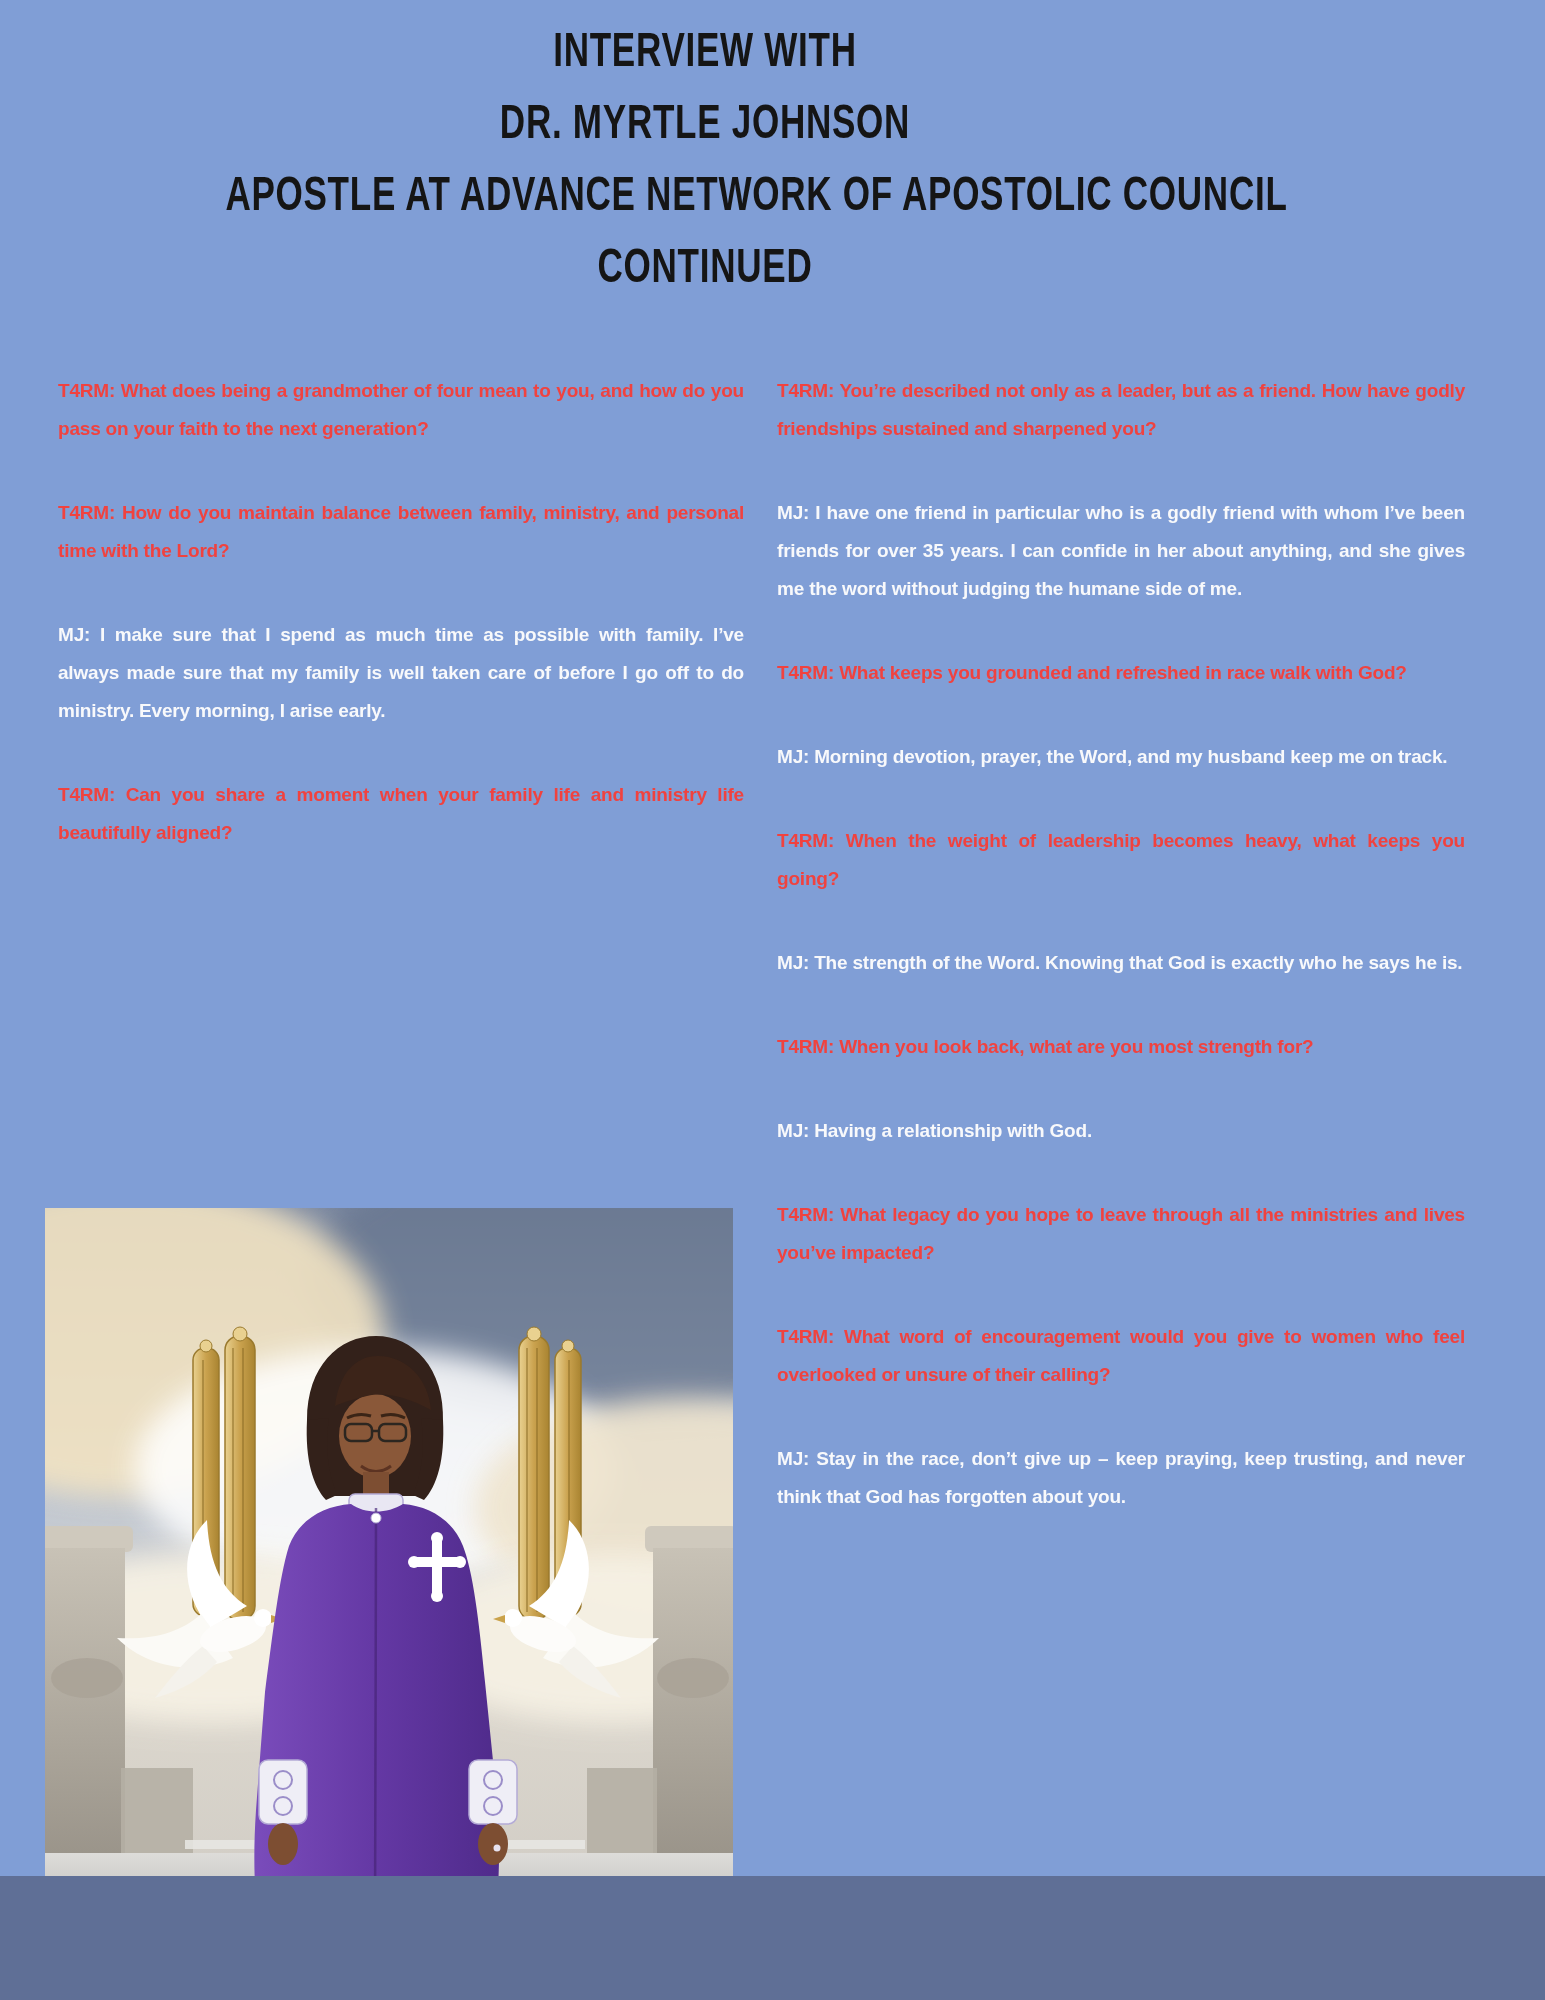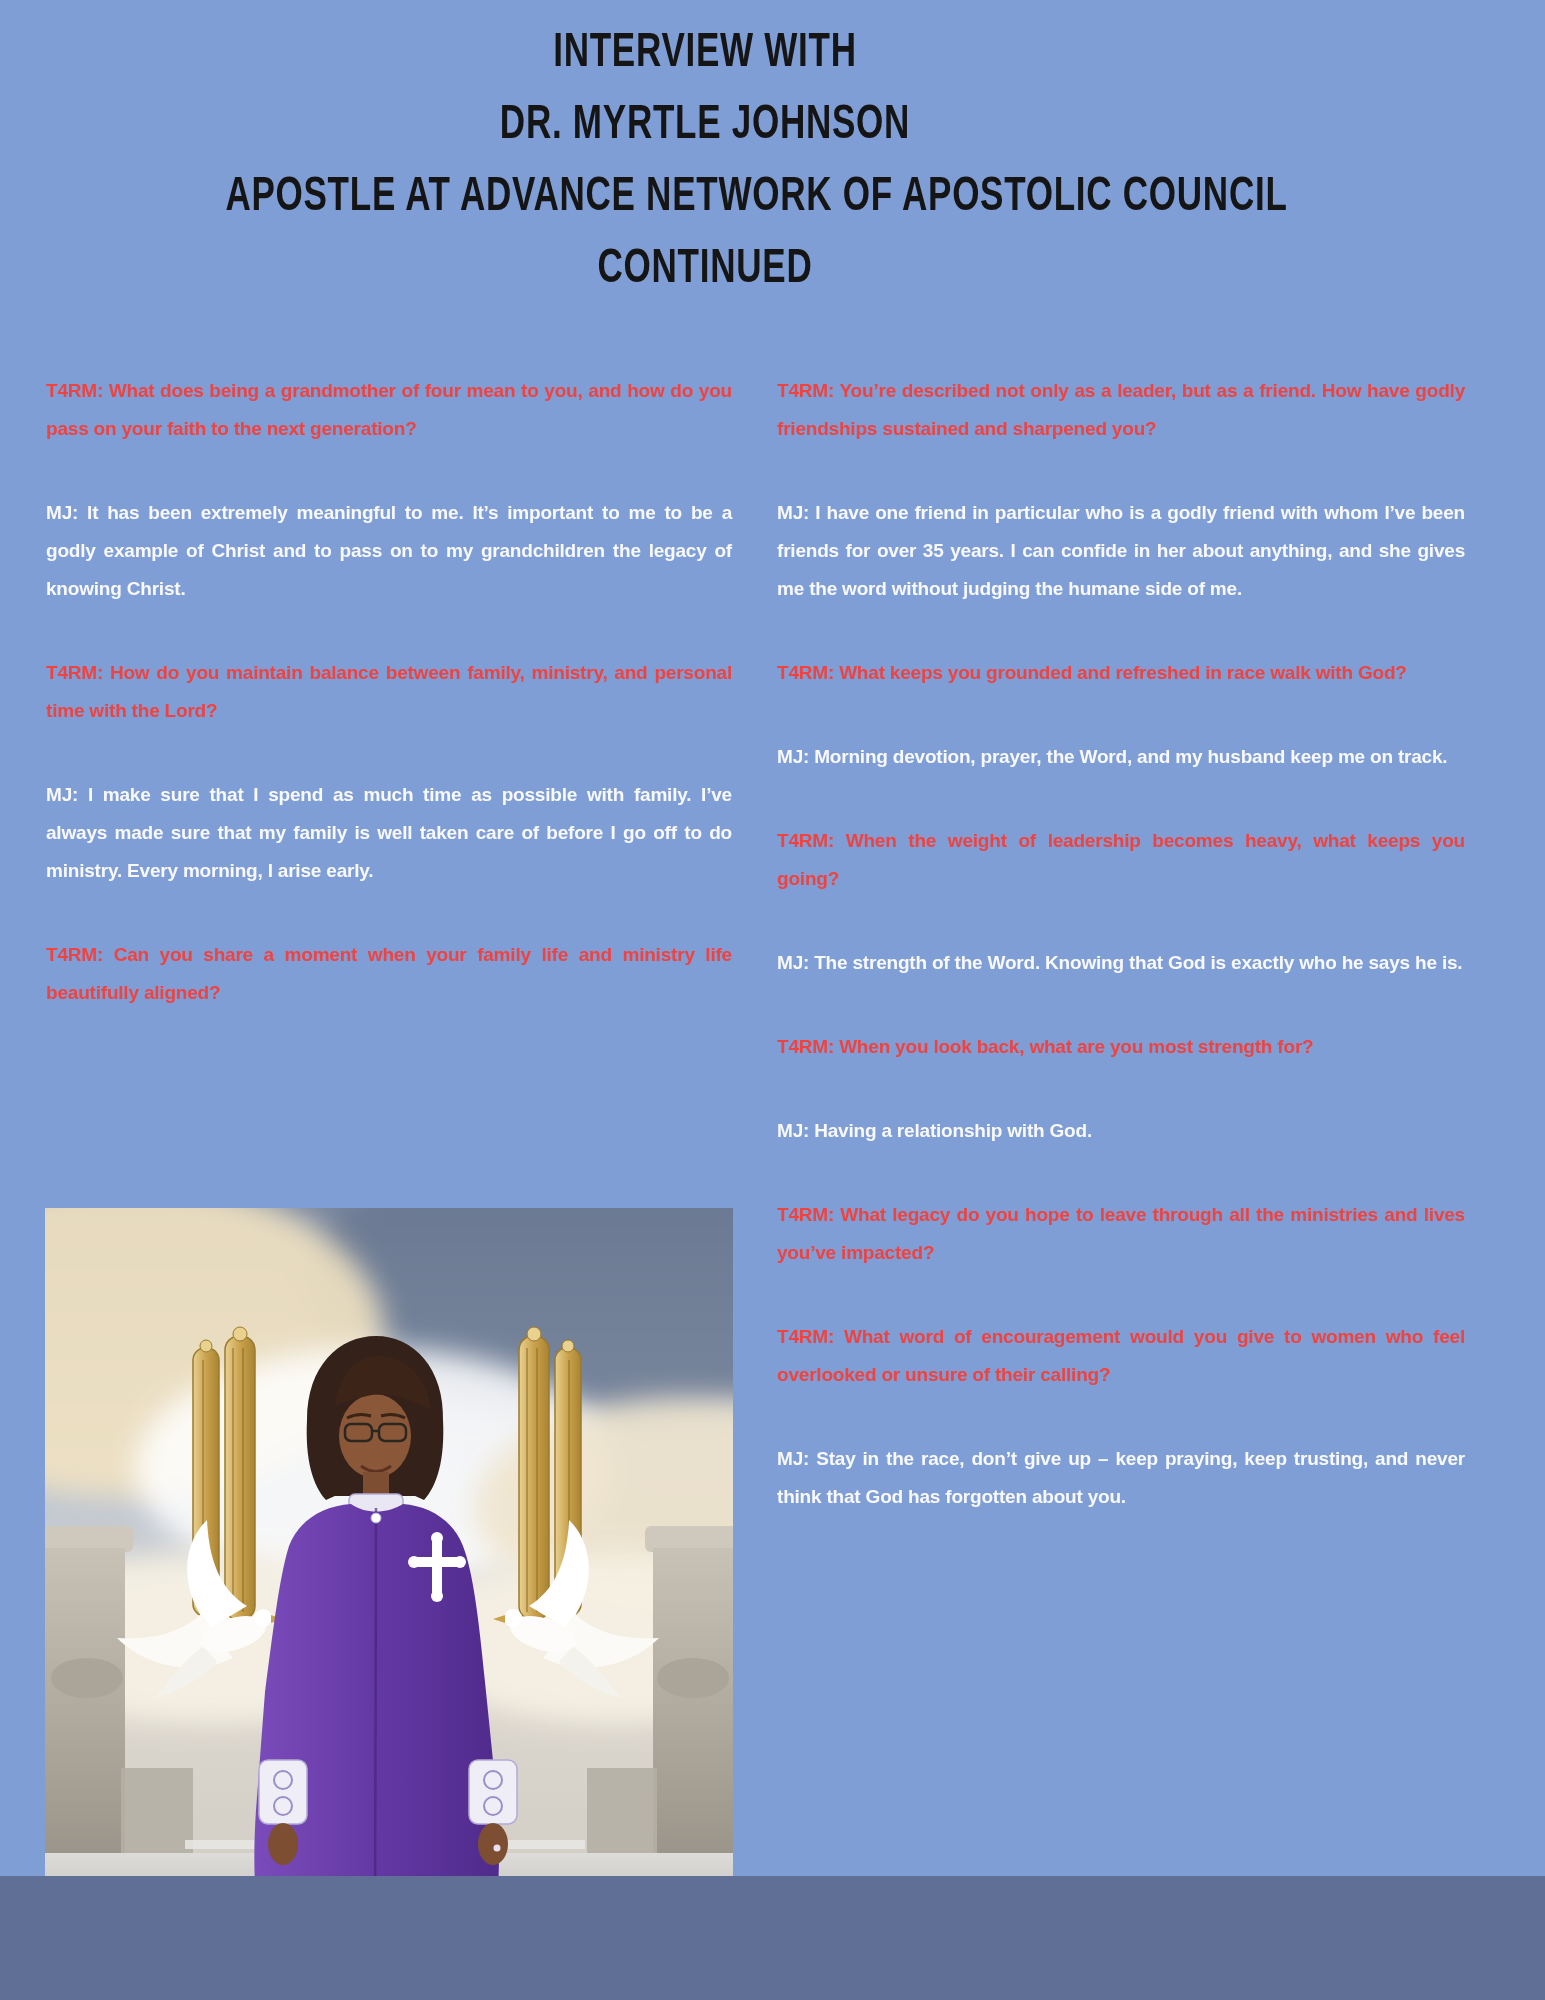--- a/index.html
+++ b/index.html
@@ -13,21 +13,21 @@
     text-align:center; color:#151515;
     font-weight:700; font-size:48px; line-height:72px; letter-spacing:1px;
     transform:scaleX(0.73); transform-origin:50% 0;
     white-space:nowrap;
   }
   .col {
     position:absolute; top:372px;
     font-weight:700; font-size:19px; line-height:38px; letter-spacing:-0.2px;
   }
   .col p { margin:0 0 46px 0; text-align:justify; }
-  .col-left  { left:46px;  width:686px; }
+  .col-left  { left:58px;  width:686px; }
   .col-right { left:777px; width:688px; }
   .q { color:#F0423F; }
   .a { color:#F8F9FB; }
   .photo-frame {
     position:absolute; left:45px; top:1208px; width:688px; height:725px;
   }
   .photo-frame svg { display:block; width:100%; height:100%; }
 </style>
 </head>
 <body>
@@ -36,21 +36,20 @@
 
   <div class="title-block">
     <div>INTERVIEW WITH</div>
     <div>DR. MYRTLE JOHNSON</div>
     <div>APOSTLE AT ADVANCE NETWORK OF APOSTOLIC COUNCIL</div>
     <div>CONTINUED</div>
   </div>
 
   <div class="col col-left">
     <p class="q">T4RM: What does being a grandmother of four mean to you, and how do you pass on your faith to the next generation?</p>
-    <p class="a">MJ: It has been extremely meaningful to me. It’s important to me to be a godly example of Christ and to pass on to my grandchildren the legacy of knowing Christ.</p>
     <p class="q">T4RM: How do you maintain balance between family, ministry, and personal time with the Lord?</p>
     <p class="a">MJ: I make sure that I spend as much time as possible with family. I’ve always made sure that my family is well taken care of before I go off to do ministry. Every morning, I arise early.</p>
     <p class="q">T4RM: Can you share a moment when your family life and ministry life beautifully aligned?</p>
   </div>
 
   <div class="col col-right">
     <p class="q">T4RM: You’re described not only as a leader, but as a friend. How have godly friendships sustained and sharpened you?</p>
     <p class="a">MJ: I have one friend in particular who is a godly friend with whom I’ve been friends for over 35 years. I can confide in her about anything, and she gives me the word without judging the humane side of me.</p>
     <p class="q">T4RM: What keeps you grounded and refreshed in race walk with God?</p>
     <p class="a">MJ: Morning devotion, prayer, the Word, and my husband keep me on track.</p>

